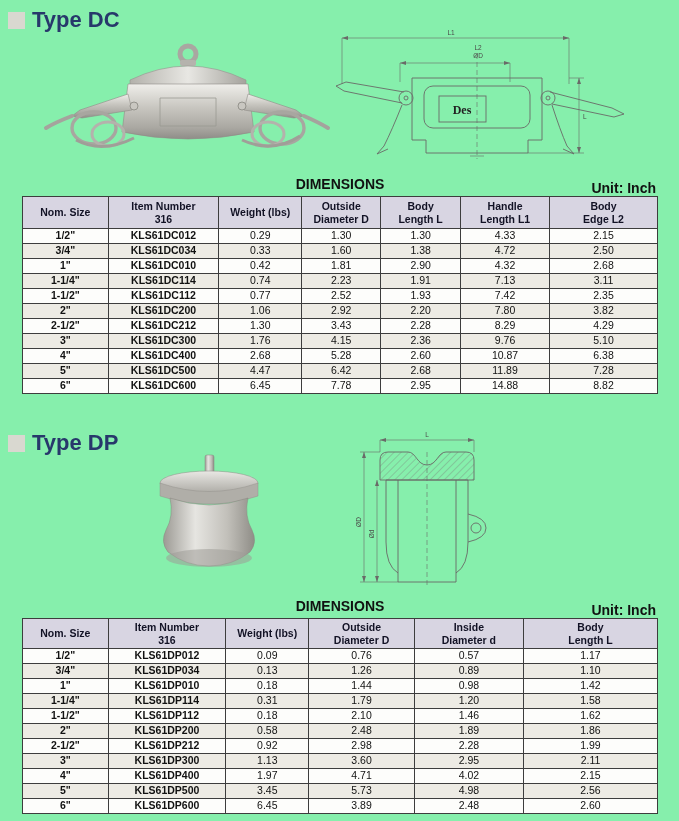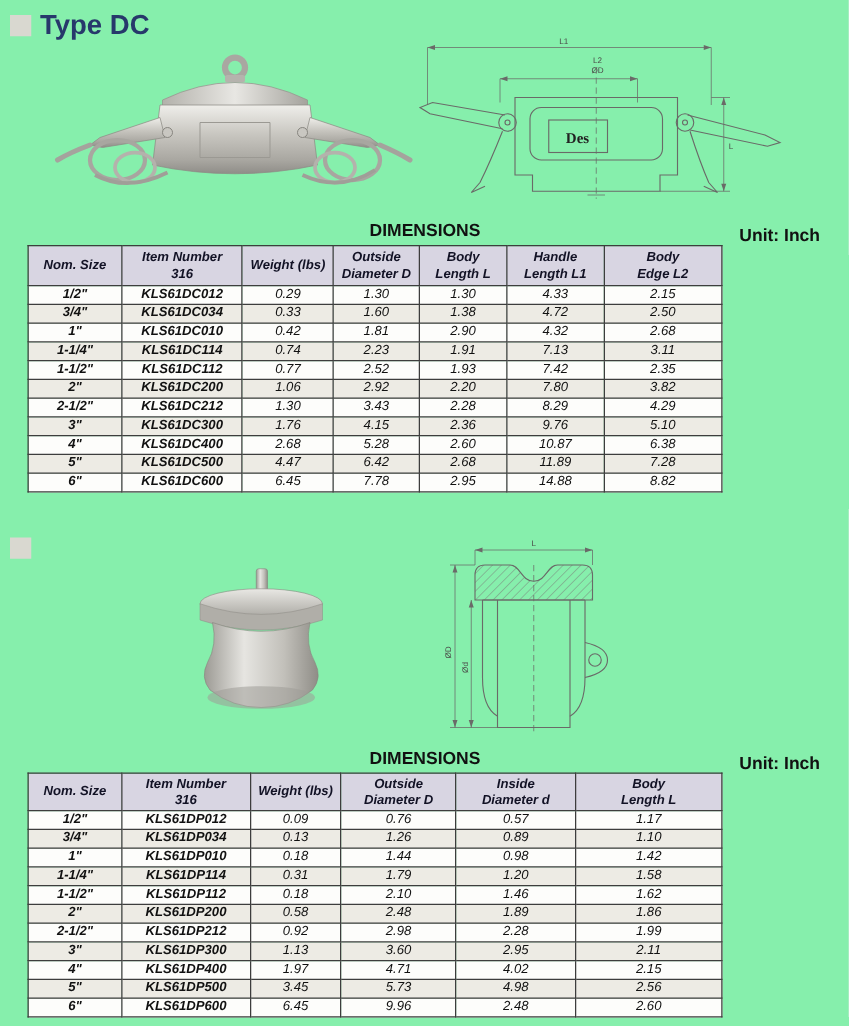--- a/index.html
+++ b/index.html
@@ -21,21 +21,21 @@
   .dim-head { position:absolute; left:22px; width:636px; height:16px; }
   .dim-head .dim-title {
     position:absolute; left:0; right:0; text-align:center;
     font-size:14px; font-weight:bold; color:#111;
   }
   .dim-head .unit {
     position:absolute; right:2px; top:4px; font-size:14px; font-weight:bold; color:#111;
   }
 
   
-  table { position:absolute; left:22px; width:556px; border-collapse:collapse; table-layout:fixed;font-style:italic; }
+  table { position:absolute; left:22px; width:636px; border-collapse:collapse; table-layout:fixed; }
   th, td { border:1px solid #3d3d3d; text-align:center; vertical-align:middle; }
   thead th {
     background:#d8d5e2; font-weight:bold; font-size:10.5px; line-height:1.2; color:#121225;
   }
   tbody td { font-size:10.5px; line-height:1.05; color:#111; background:#fdfdfb; }
   tbody tr:nth-child(even) td { background:#edebe4; }
   .t1 thead th { height:32px; }
   .t1 tbody td { height:15px; }
   .t2 thead th { height:30px; }
   .t2 tbody td { height:15px; }
@@ -265,20 +265,21 @@
           <td>7.78</td>
           <td>2.95</td>
           <td>14.88</td>
           <td>8.82</td>
         </tr>
       </tbody>
   </table>
 
   <div class="section-head" style="top:430px;">
     <span class="bullet"></span>
+    <h1>Type DP</h1>
   </div>
 
   <div class="figure" style="left:148px; top:450px;">
     <svg width="122" height="126" viewBox="0 0 122 126">
       <defs>
         <linearGradient id="silv3" x1="0" y1="0" x2="1" y2="0">
           <stop offset="0" stop-color="#9c9a94"></stop>
             <stop offset="0.35" stop-color="#e6e5e1"></stop>
           <stop offset="0.7" stop-color="#c2c0ba"></stop>
             <stop offset="1" stop-color="#8f8d87"></stop>
@@ -439,20 +440,20 @@
           <td>KLS61DP500</td>
           <td>3.45</td>
           <td>5.73</td>
           <td>4.98</td>
           <td>2.56</td>
         </tr>
         <tr>
           <td>6"</td>
           <td>KLS61DP600</td>
           <td>6.45</td>
-          <td>9.96</td>
+          <td>3.89</td>
           <td>2.48</td>
           <td>2.60</td>
         </tr>
       </tbody>
   </table>
 
 </div>
 
 </body></html>

